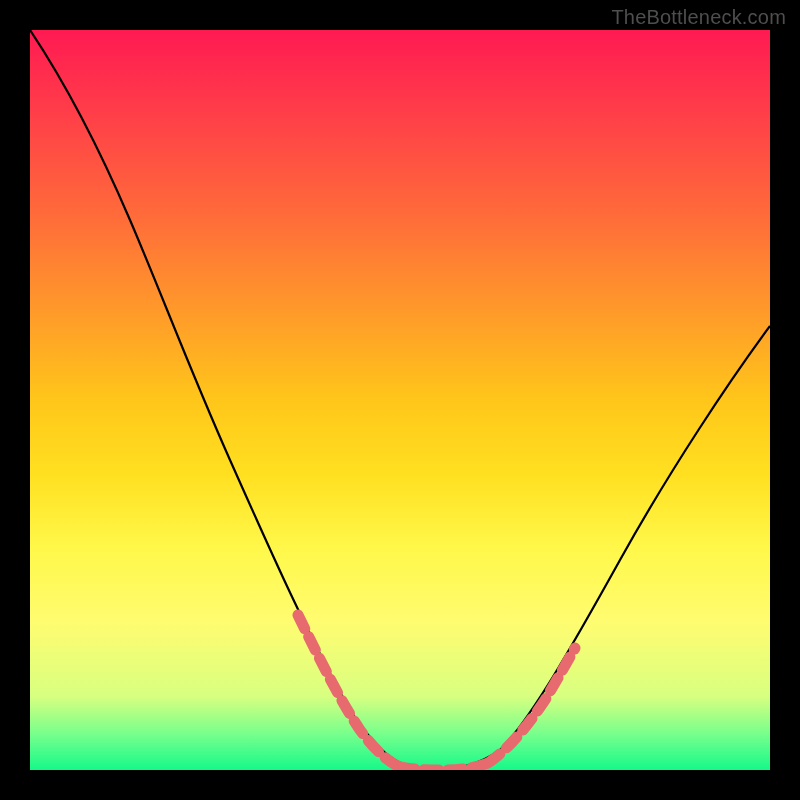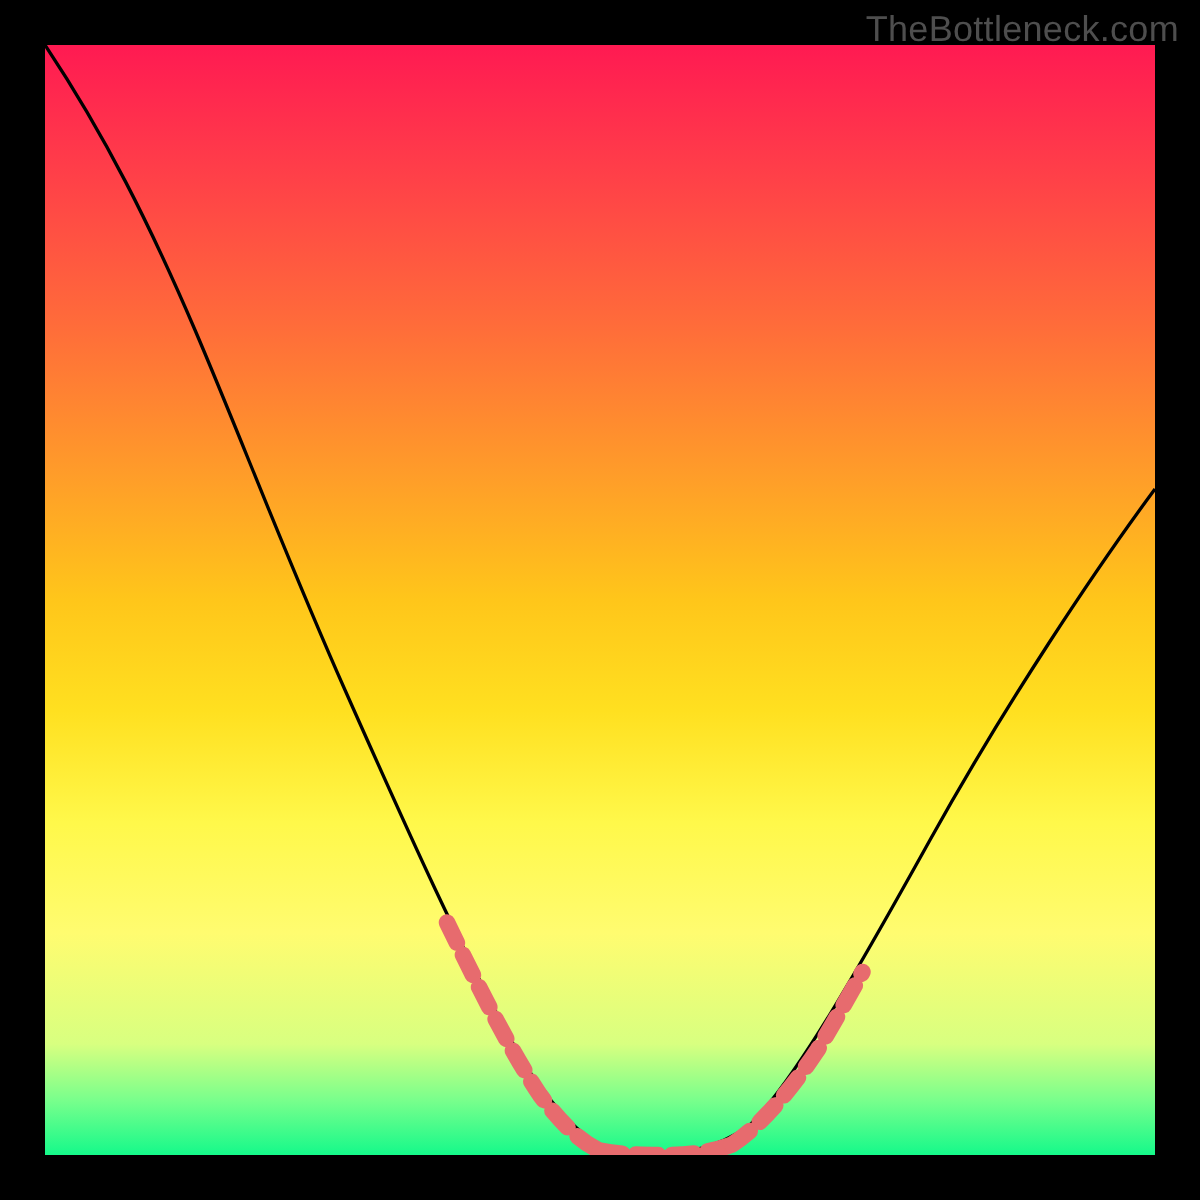--- a/index.html
+++ b/index.html
@@ -29,21 +29,21 @@
       #d8ff80 90%,
       #7aff8c 95%,
       #15f98a 100%
     );
   }
   .watermark {
     position: absolute;
     top: 6px;
     right: 14px;
     color: #4e4e4e;
-    font-size: 24px;
+    font-size: 20px;
     font-weight: 500;
     letter-spacing: 0.2px;
     font-family: Arial, Helvetica, sans-serif;
   }
   svg {
     position: absolute;
     left: 0;
     top: 0;
   }
 </style>

